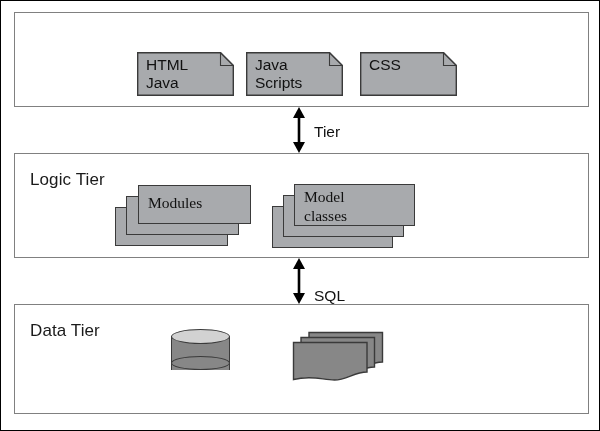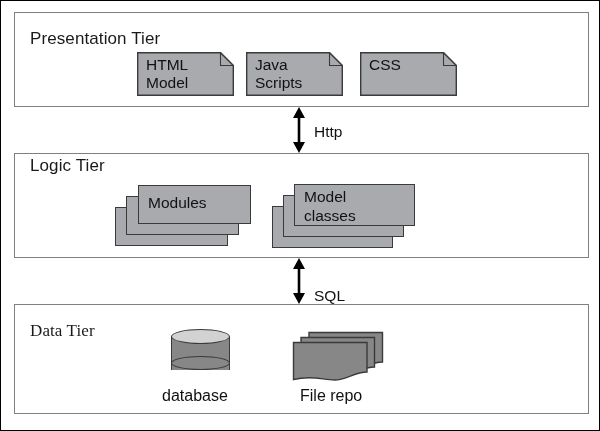--- a/index.html
+++ b/index.html
@@ -66,21 +66,21 @@
     font-size: 15.5px;
     line-height: 18px;
     color: #111111;
     white-space: pre-line;
   }
   #shape-html-pages { left: 136px; top: 51px; }
   #shape-java-scripts { left: 245px; top: 51px; }
   #shape-css { left: 359px; top: 51px; }
 
   
-  .stack { position: absolute; }
+  .stack { position: absolute; font-family: Liberation Serif, serif; }
   .stack-layer {
     position: absolute;
     background: #a8aaad;
     border: 1px solid #3a3a3a;
     box-sizing: border-box;
   }
   .stack-front {
     position: absolute;
     background: #a8aaad;
     border: 1px solid #3a3a3a;
@@ -174,30 +174,29 @@
   #label-http { left: 313px; top: 122px; }
   #connector-sql { left: 288px; top: 257px; width: 20px; height: 46px; }
   #label-sql { left: 313px; top: 286px; }
 </style>
 </head>
 <body>
 
 <div id="canvas">
 
   <div class="tier" id="tier-presentation"></div>
-  <div class="tier-title" style="top:28px;">Presentation Tier</div>
 
   <div class="doc-wrap" id="shape-html-pages">
     <div class="doc-shape"></div>
     <svg class="doc-outline" width="97" height="44" viewBox="0 0 97 44">
       <path d="M0.7 0.7 L83.5 0.7 L96.3 13.5 L96.3 43.3 L0.7 43.3 Z" fill="none" stroke="#3a3a3a" stroke-width="1.4"></path>
       <path d="M83.5 0.7 L83.5 13.5 L96.3 13.5" fill="none" stroke="#3a3a3a" stroke-width="1.1"></path>
     </svg>
     <div class="doc-label">HTML
-Model</div>
+Java</div>
   </div>
 
   <div class="doc-wrap" id="shape-java-scripts">
     <div class="doc-shape"></div>
     <svg class="doc-outline" width="97" height="44" viewBox="0 0 97 44">
       <path d="M0.7 0.7 L83.5 0.7 L96.3 13.5 L96.3 43.3 L0.7 43.3 Z" fill="none" stroke="#3a3a3a" stroke-width="1.4"></path>
       <path d="M83.5 0.7 L83.5 13.5 L96.3 13.5" fill="none" stroke="#3a3a3a" stroke-width="1.1"></path>
     </svg>
     <div class="doc-label">Java
 Scripts</div>
@@ -212,24 +211,24 @@
     <div class="doc-label" style="top:4px;">CSS</div>
   </div>
 
   <div class="connector" id="connector-http">
     <svg width="20" height="46" viewBox="0 0 20 46">
       <line x1="10" y1="9" x2="10" y2="37" stroke="#000000" stroke-width="2.6"></line>
       <polygon points="10,0 4,11 16,11" fill="#000000"></polygon>
       <polygon points="10,46 4,35 16,35" fill="#000000"></polygon>
     </svg>
   </div>
-  <div class="connector-label" id="label-http">Http</div>
+  <div class="connector-label" id="label-http">Tier</div>
 
   <div class="tier" id="tier-logic"></div>
-  <div class="tier-title" style="top:155px;">Logic Tier</div>
+  <div class="tier-title" style="top:169px;">Logic Tier</div>
 
   <div class="stack" id="stack-modules">
     <div class="stack-layer l2"></div>
     <div class="stack-layer l1"></div>
     <div class="stack-front"></div>
     <div class="stack-label">Modules</div>
   </div>
 
   <div class="stack" id="stack-model-classes">
     <div class="stack-layer l2"></div>
@@ -242,34 +241,32 @@
   <div class="connector" id="connector-sql">
     <svg width="20" height="46" viewBox="0 0 20 46">
       <line x1="10" y1="9" x2="10" y2="37" stroke="#000000" stroke-width="2.6"></line>
       <polygon points="10,0 4,11 16,11" fill="#000000"></polygon>
       <polygon points="10,46 4,35 16,35" fill="#000000"></polygon>
     </svg>
   </div>
   <div class="connector-label" id="label-sql">SQL</div>
 
   <div class="tier" id="tier-data"></div>
-  <div class="tier-title" style="top:320px;font-family:Liberation Serif, serif;">Data Tier</div>
+  <div class="tier-title" style="top:320px;">Data Tier</div>
 
   <div id="shape-database">
     <div class="cyl-body"></div>
     <div class="cyl-bottom"></div>
     <div class="cyl-top"></div>
   </div>
-  <div class="shape-caption" id="caption-database">database</div>
 
   <div id="shape-file-repo">
     <svg width="92" height="50" viewBox="0 0 92 50">
 
       <path d="M17 1.5 L90.5 1.5 L90.5 31 C78 31 70 39 58 39 C46 39 36 34 17 38.5 Z" fill="#878787" stroke="#3a3a3a" stroke-width="1.4"></path>
 
       <path d="M9 6.5 L82.5 6.5 L82.5 36 C70 36 62 44 50 44 C38 44 28 39 9 43.5 Z" fill="#878787" stroke="#3a3a3a" stroke-width="1.4"></path>
 
       <path d="M1.5 11.5 L75 11.5 L75 41 C62.5 41 54.5 49 42.5 49 C30.5 49 20.5 44 1.5 48.5 Z" fill="#878787" stroke="#3a3a3a" stroke-width="1.4"></path>
     </svg>
   </div>
-  <div class="shape-caption" id="caption-file-repo">File repo</div>
 
 </div>
 
 </body></html>

